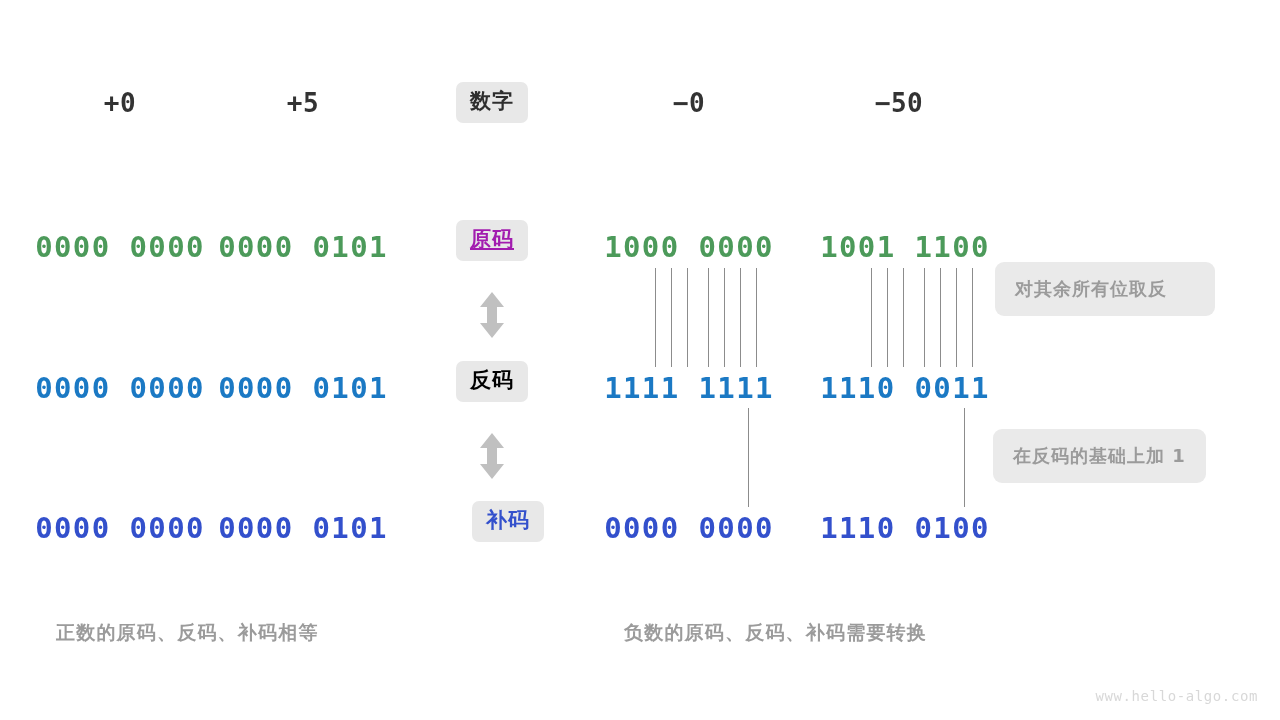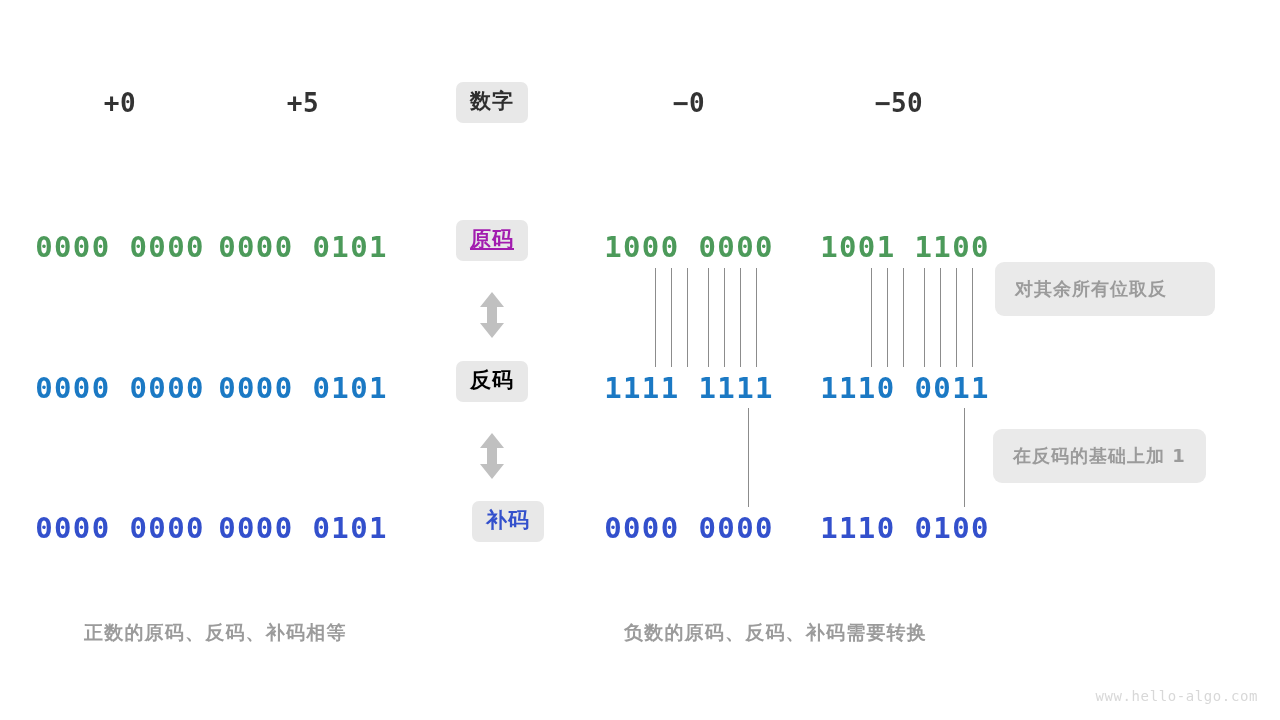--- a/index.html
+++ b/index.html
@@ -176,18 +176,18 @@
   </div>
 
   <div class="note" style="left:995px; top:262px; width:180px;">
     <div>对其余所有位取反</div>
   </div>
 
   <div class="note" style="left:993px; top:429px;">
     <div>在反码的基础上加 1</div>
   </div>
 
-  <div class="caption" style="left:56px; top:620px;margin-left:28px;">正数的原码、反码、补码相等</div>
+  <div class="caption" style="left:56px; top:620px;">正数的原码、反码、补码相等</div>
   <div class="caption" style="left:624px; top:620px;">负数的原码、反码、补码需要转换</div>
 
   <div class="watermark">www.hello-algo.com</div>
 
 </div>
 
 </body></html>

